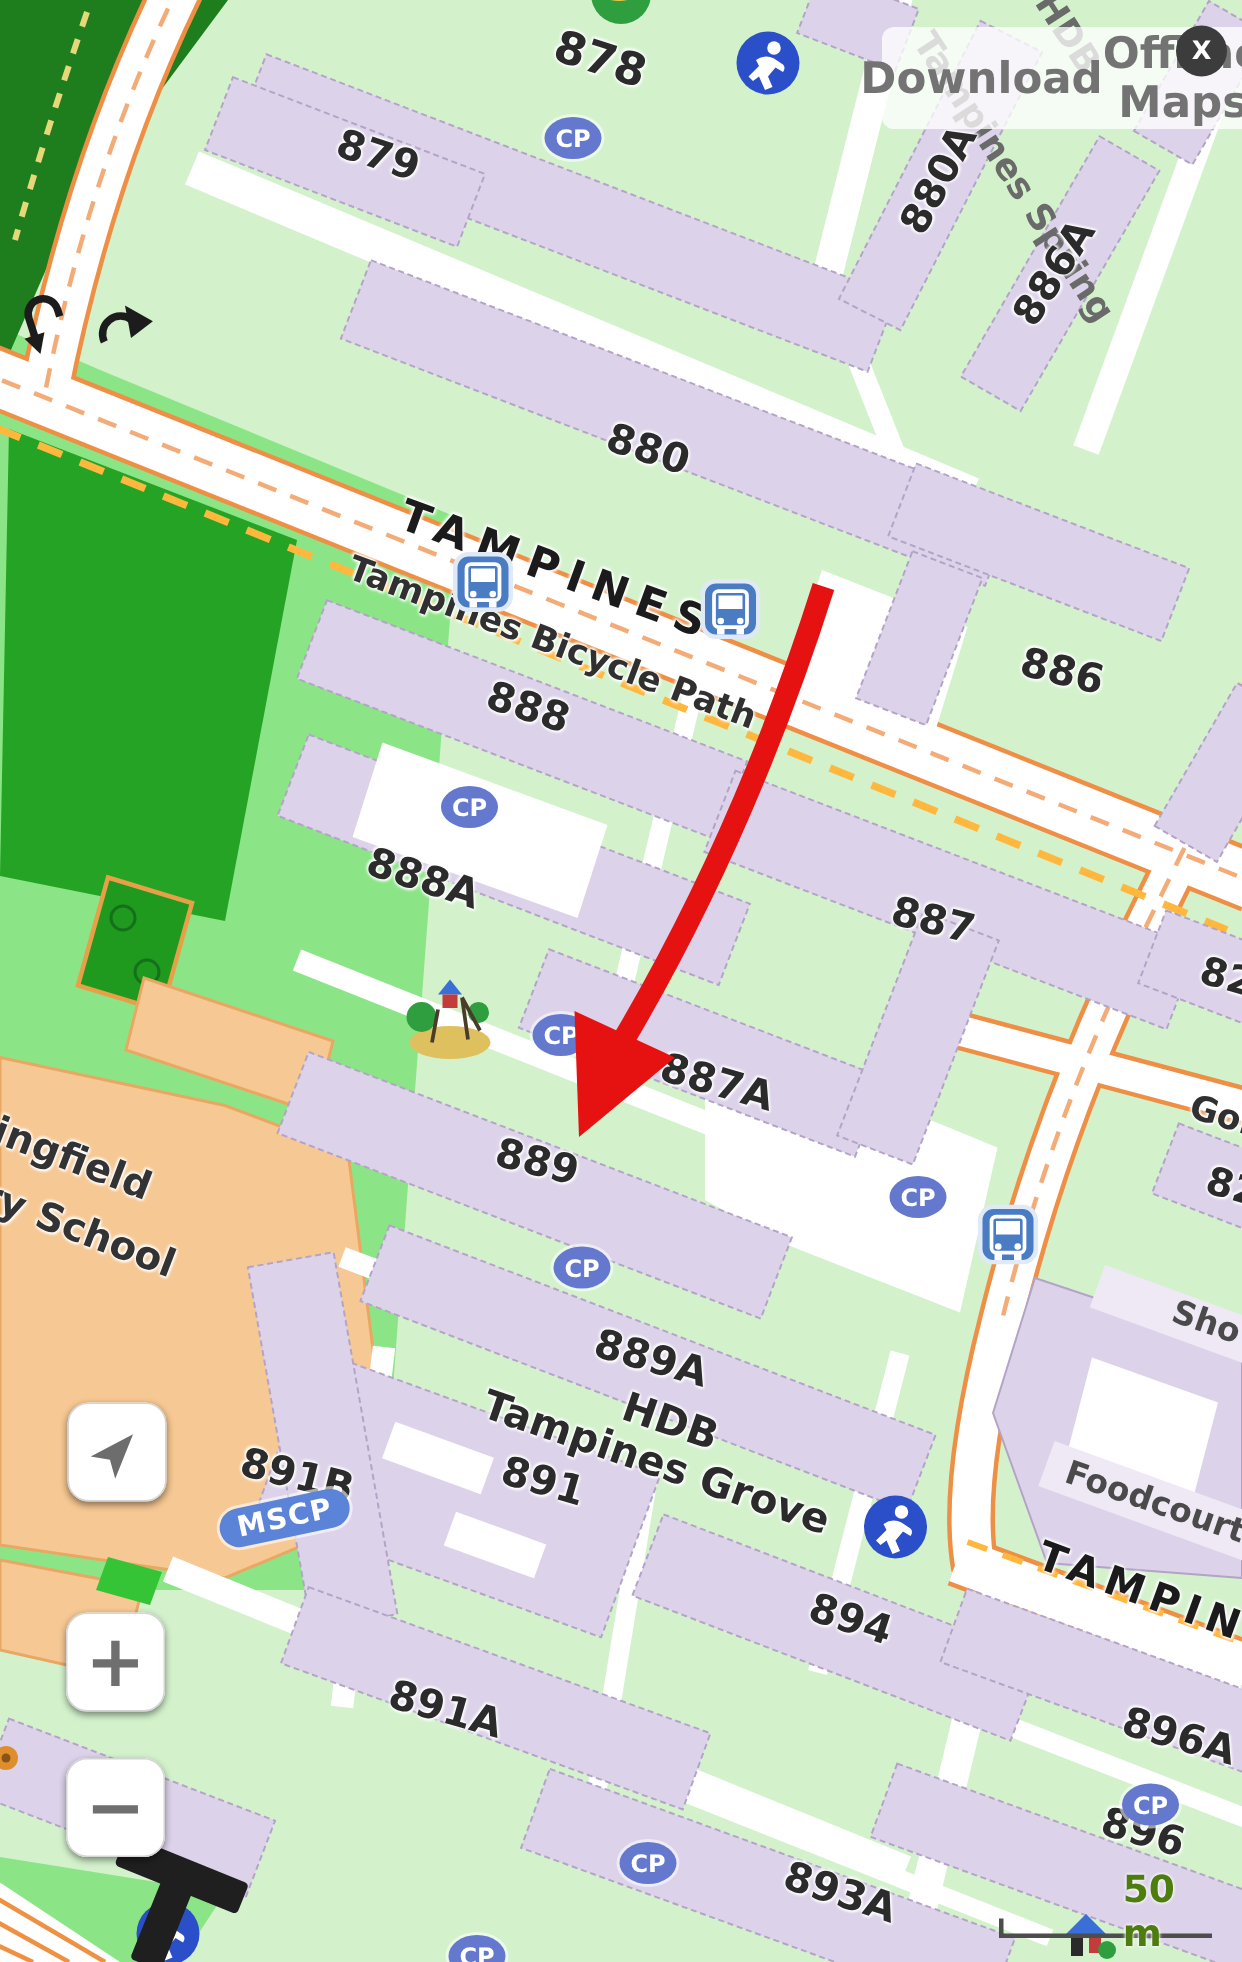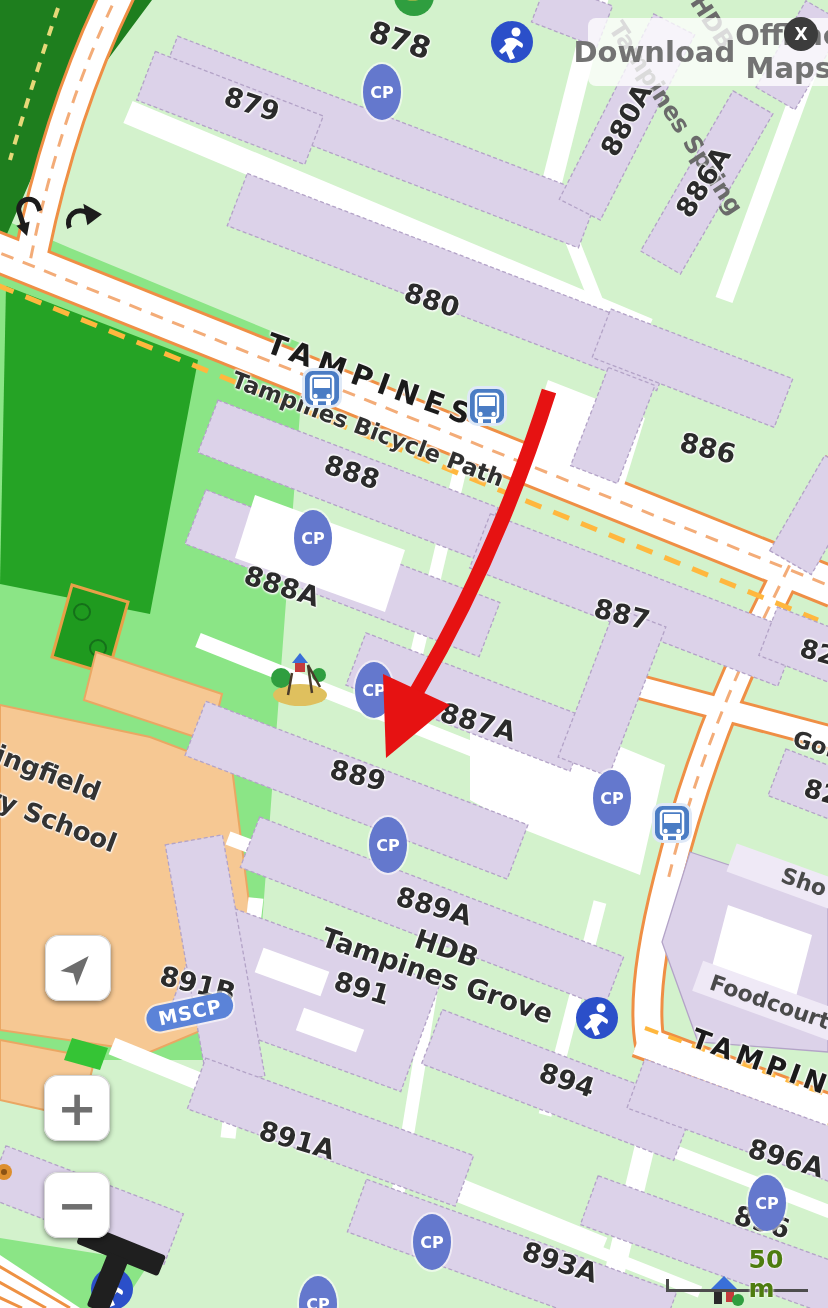--- a/index.html
+++ b/index.html
@@ -7,21 +7,21 @@
   #map-svg{position:absolute;left:0;top:0;z-index:1;}
   
   .lbl{position:absolute;white-space:nowrap;font-family:"DejaVu Sans",sans-serif;font-weight:bold;color:#2b2b2b;
        transform:translate(-50%,-50%) rotate(var(--r,0deg));z-index:3;
        text-shadow:0 0 2px #fff,0 0 3px #fff,1px 1px 2px #fff,-1px -1px 2px #fff;}
   .street{color:#1b1b1b;}
   .areagray{color:#6a6a6a;text-shadow:none;}
   .two-line{text-align:center;line-height:1.08;}
   
   .icon{position:absolute;transform:translate(-50%,-50%) rotate(var(--r,0deg));z-index:4;}
-  .cp{width:38px;height:56px;border-radius:50%;background:#6478cd;display:flex;align-items:center;justify-content:center;
+  .cp{width:38px;height:28px;border-radius:50%;background:#6478cd;display:flex;align-items:center;justify-content:center;
       color:#fff;font-weight:bold;font-size:16px;box-shadow:0 0 0 2px rgba(255,255,255,.55);}
   .mscp{background:#5b83d8;color:#fff;font-weight:bold;font-size:19px;padding:2px 12px;border-radius:15px;
         box-shadow:0 0 0 2px rgba(255,255,255,.6);letter-spacing:1px;}
   
   .mbtn{position:absolute;width:66px;height:66px;background:#fff;border-radius:14px;z-index:6;
         box-shadow:0 2px 5px rgba(0,0,0,.45),inset 0 0 0 1px #d4d4d4;display:flex;align-items:center;justify-content:center;
         color:#6f6f6f;font-weight:bold;font-size:48px;line-height:1;cursor:pointer;}
   #offline-panel{position:absolute;left:588px;top:18px;width:240px;height:68px;background:rgba(255,255,255,.76);
         border-radius:8px 0 0 8px;z-index:6;display:flex;flex-direction:row;align-items:center;justify-content:center;
         color:#737373;font-weight:bold;font-size:29px;line-height:33px;text-align:center;cursor:pointer;}

